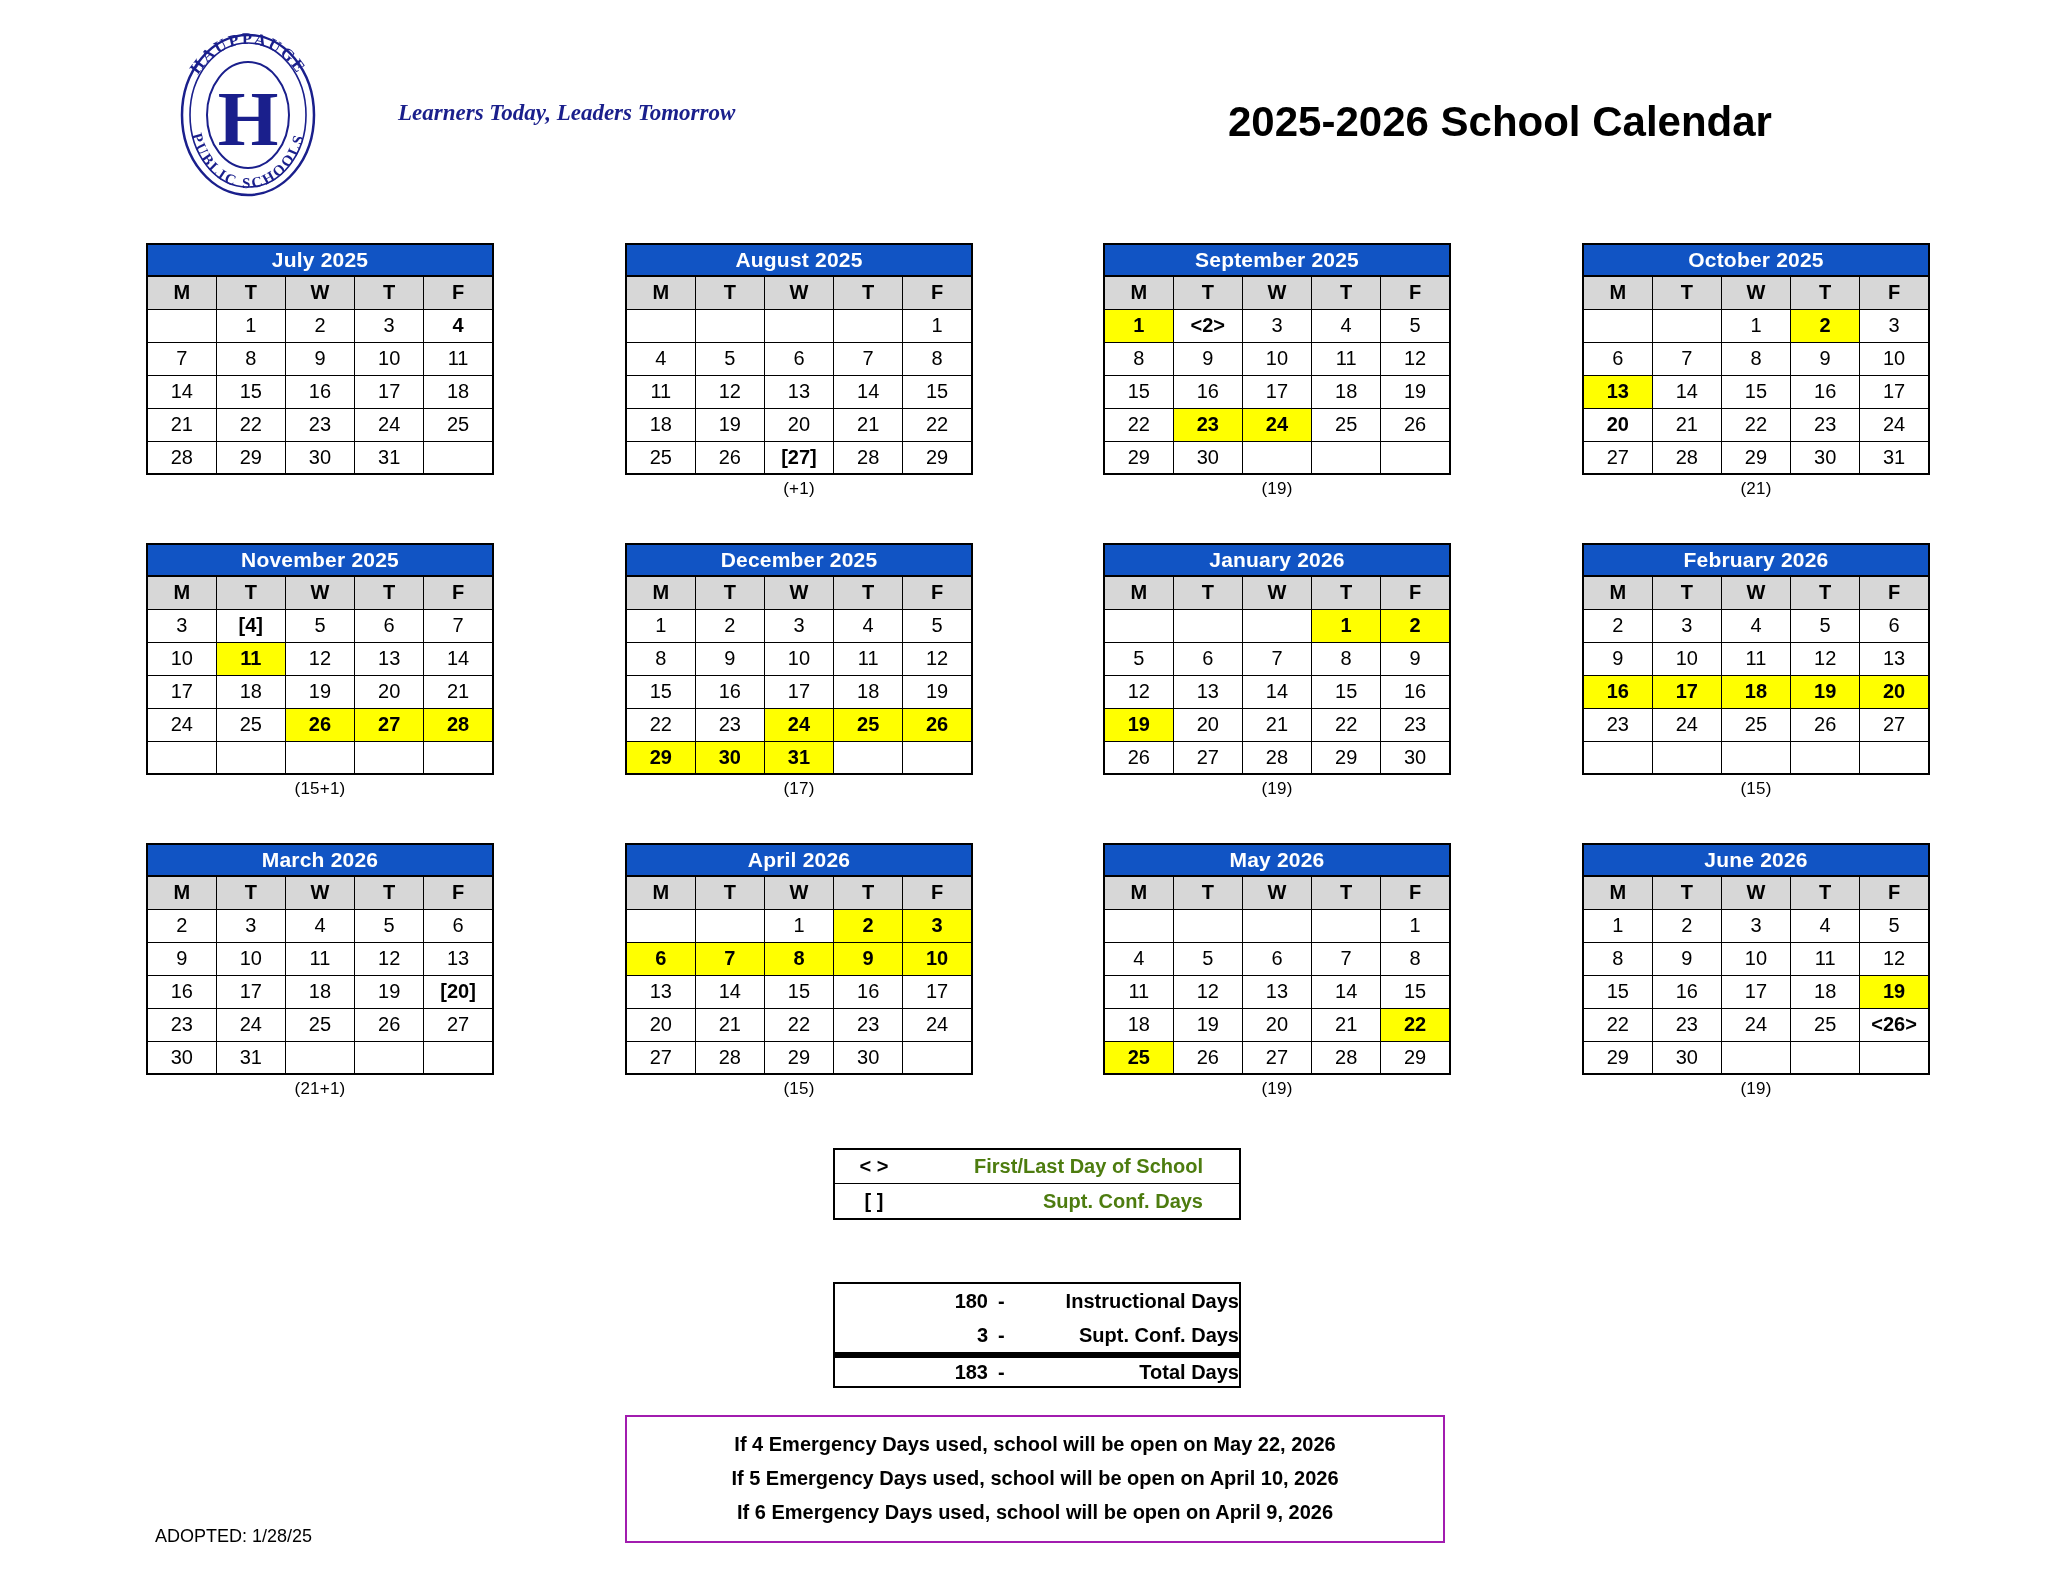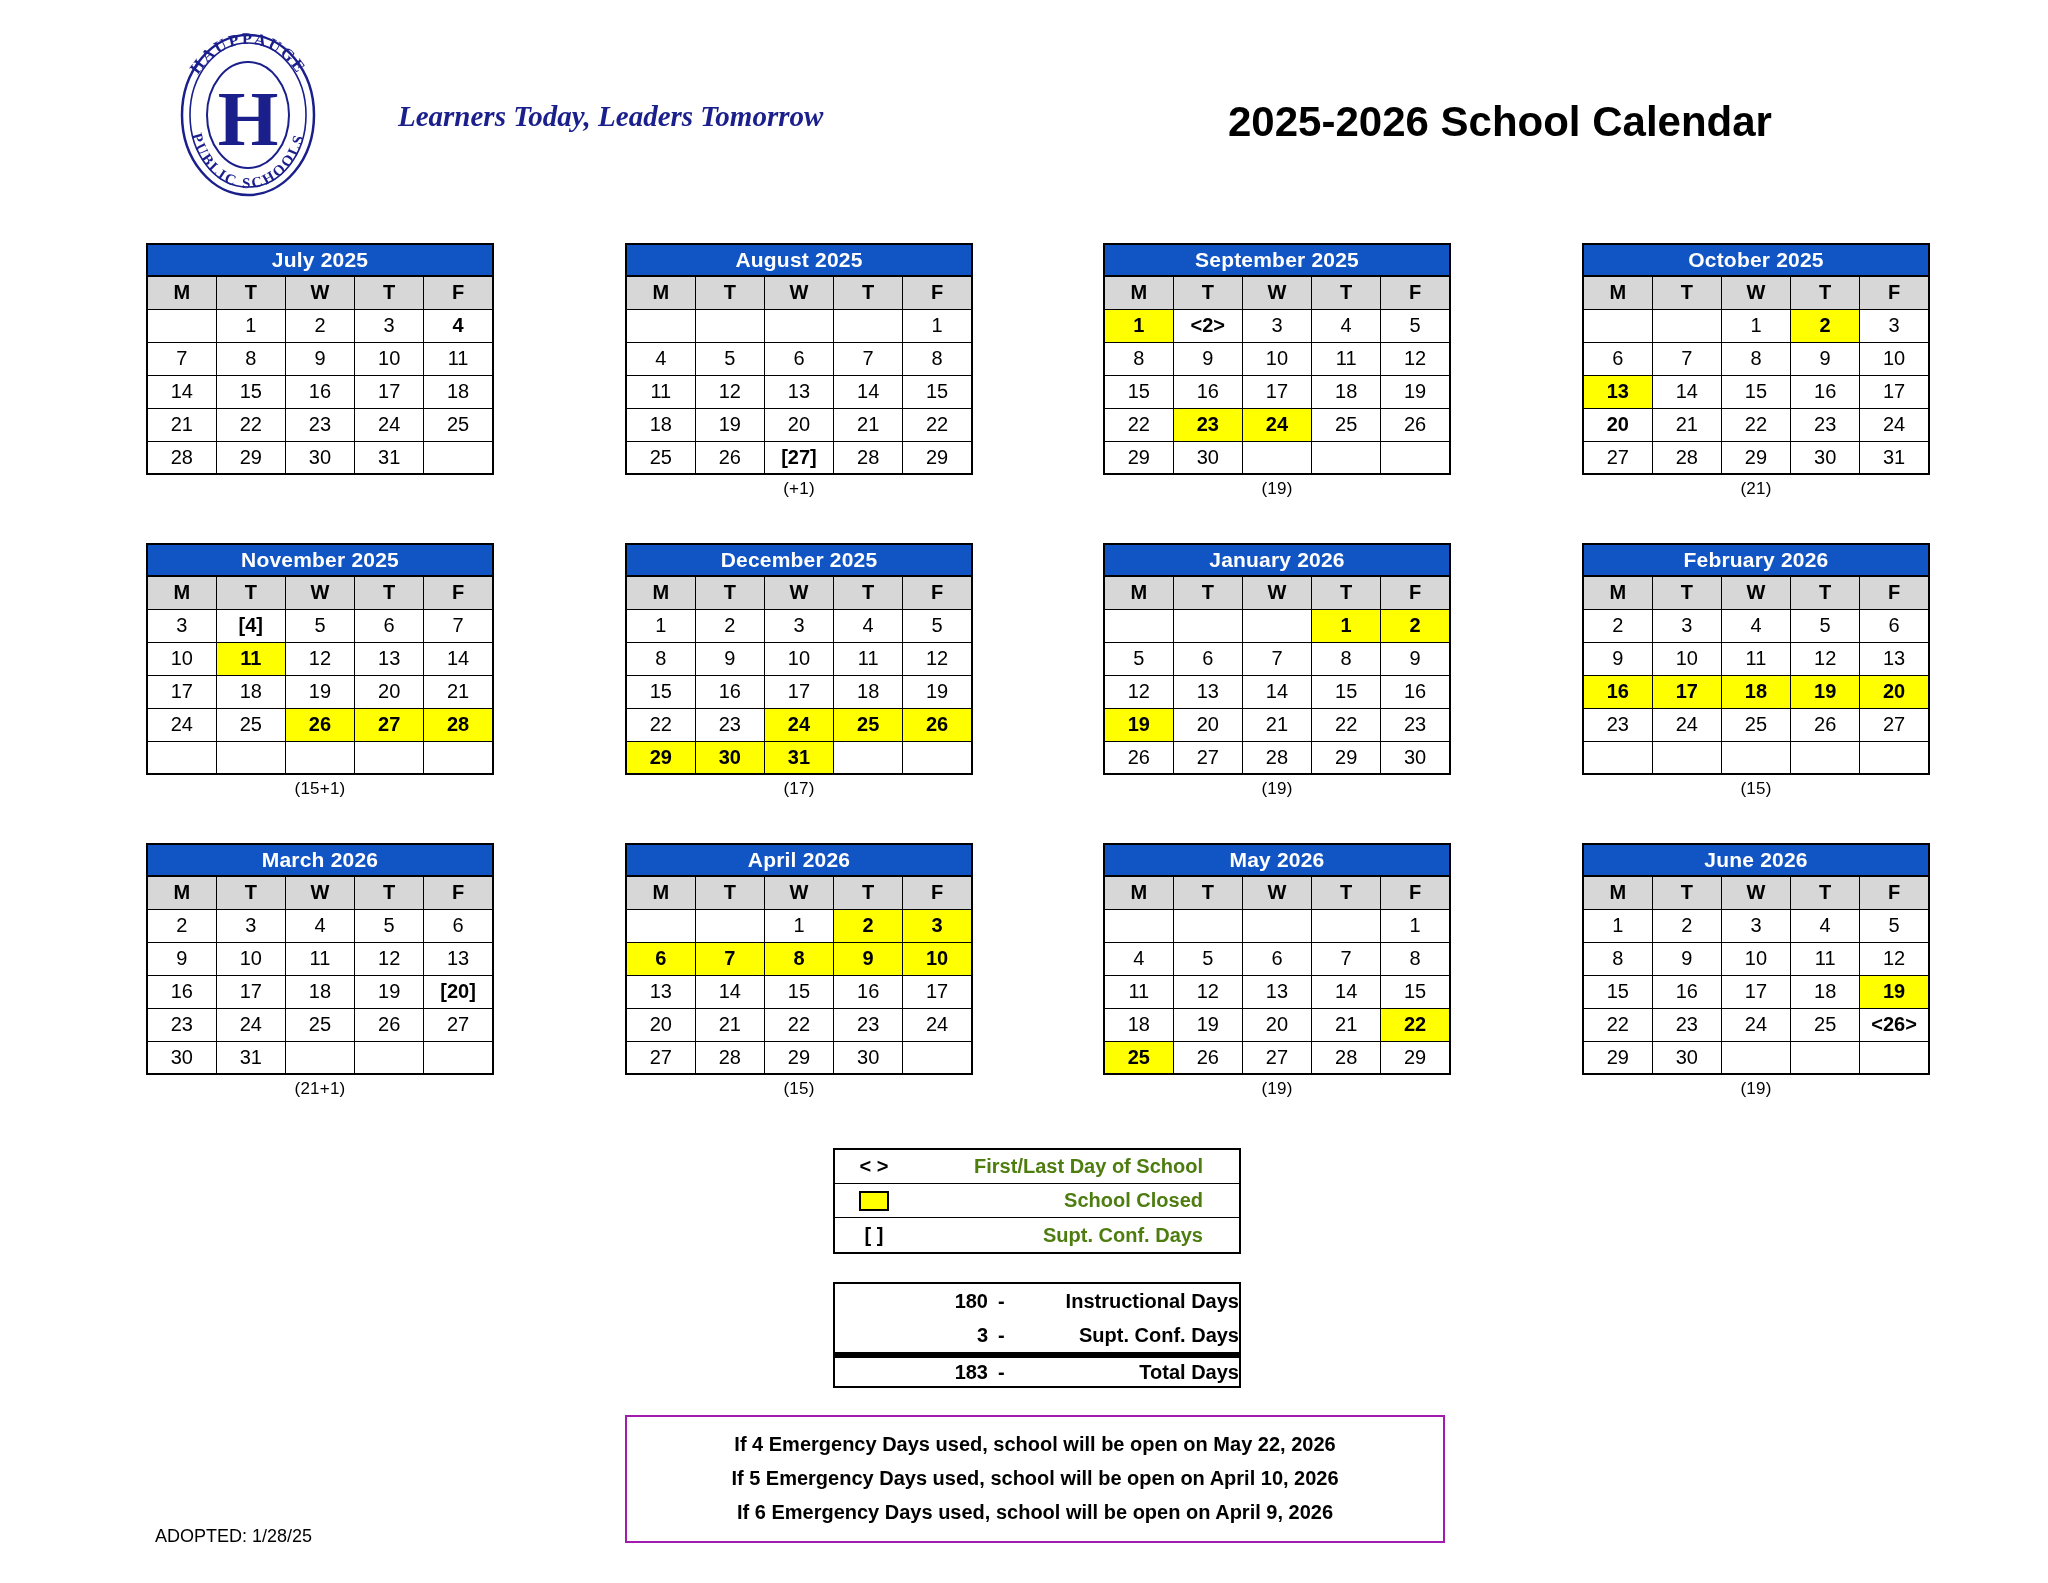--- a/index.html
+++ b/index.html
@@ -17,21 +17,21 @@
   .logo-wrap { position:absolute; left:158px; top:8px; width:180px; height:170px; }
   .seal { position:absolute; left:0; top:0; width:180px; height:170px; }
   .district-block { position:absolute; left:372px; top:66px; width:640px; }
   .district-name {
     font-family:"Liberation Serif", serif;
     font-weight:700; font-size:32px; letter-spacing:0.5px;
     color:#1a1f8c; white-space:nowrap;
   }
   .district-tagline {
     font-family:"Liberation Serif", serif;
-    font-weight:700; font-style:italic; font-size:29px;
+    font-weight:700; font-style:italic; font-size:23px;
     color:#1a1f8c; margin-top:12px; margin-left:26px; white-space:nowrap;
   }
   .cal-title {
     position:absolute; left:1228px; top:76px;
     font-family:Liberation Sans, sans-serif;
     font-weight:700; font-size:42px; color:#000000; white-space:nowrap;
   }
 
   
   .months { position:absolute; left:0; top:243px; width:2048px; }
@@ -807,26 +807,20 @@
           </table>
           <div class="month-total">(19)</div>
         </div>
       </div>
     </div>
 
   <div class="legend-box" id="legend-box">
       <div class="legend-row">
         <div class="legend-sym">&lt; &gt;</div>
         <div class="legend-label">First/Last Day of School</div>
-      </div>
-      <div class="legend-row">
-        <div class="legend-swatch-cell">
-          <div class="legend-swatch"></div>
-        </div>
-        <div class="legend-label">School Closed</div>
       </div>
       <div class="legend-row">
         <div class="legend-sym">[  ]</div>
         <div class="legend-label">Supt. Conf. Days</div>
       </div>
     </div>
 
   <div class="totals-box" id="totals-box">
       <div class="totals-row">
         <div class="totals-num">180</div>

